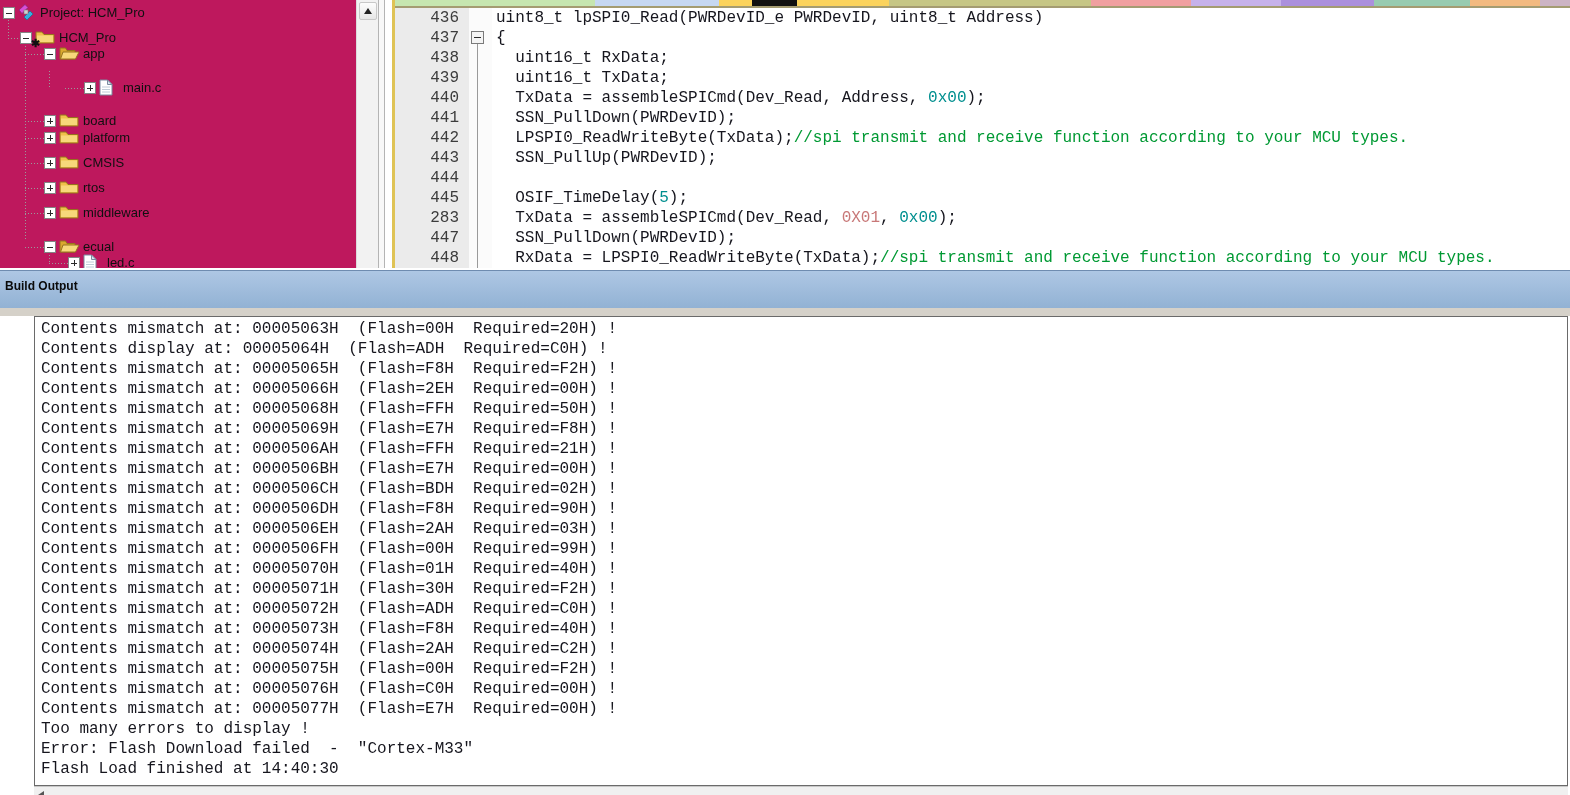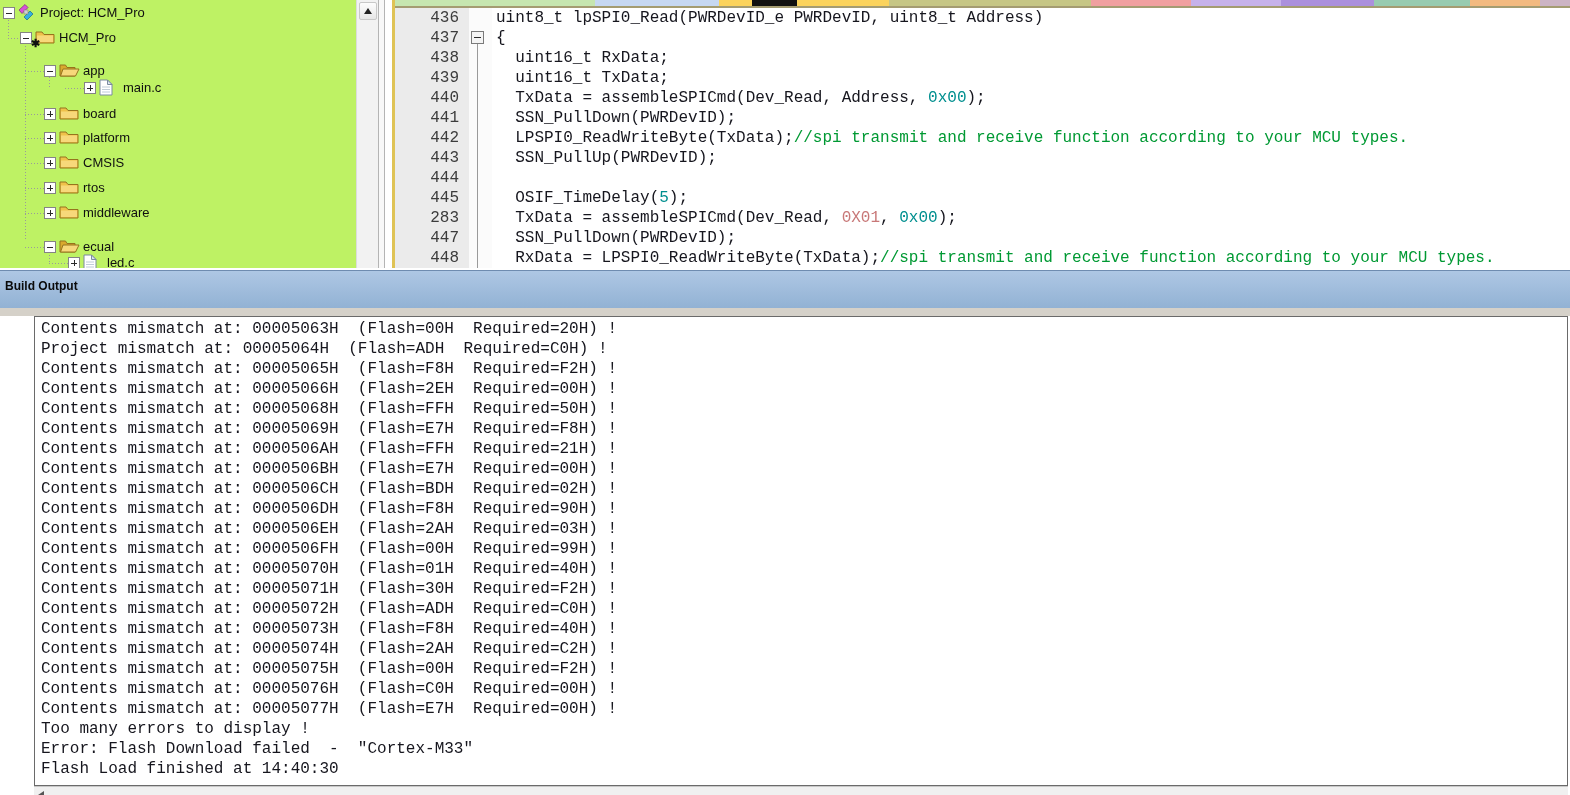--- a/index.html
+++ b/index.html
@@ -4,21 +4,21 @@
 <style>
   * { margin:0; padding:0; box-sizing:border-box; }
   html,body { width:1570px; height:795px; overflow:hidden; background:#fff;
               font-family:"Liberation Sans", sans-serif; }
   .app { position:relative; width:1570px; height:795px; background:#fff; }
 
   
   .top { position:absolute; left:0; top:0; width:1570px; height:270px; background:#fff; }
 
   
-  .project-panel { position:absolute; left:0; top:0; width:378px; height:268px; background:#bef264; overflow:hidden; }
+  .project-panel { position:absolute; left:0; top:0; width:378px; height:268px; background:#be185d; overflow:hidden; }
   .tree { position:absolute; left:0; top:0; width:356px; height:268px; overflow:hidden; }
   .tree-row { position:absolute; height:25px; width:356px; font-size:13px; color:#101010; }
   .tree-label { position:absolute; top:4px; white-space:nowrap; }
   .ebox { position:absolute; top:6px; width:12px; height:12px; background:#fff; border:1px solid #848484; }
   .ebox::before { content:""; position:absolute; left:2px; top:5px; width:6px; height:1px; background:#2a2a2a; }
   .ebox.plus::after { content:""; position:absolute; left:5px; top:2px; width:1px; height:6px; background:#2a2a2a; }
   .ticon { position:absolute; top:3px; width:20px; height:18px; }
   .guide-v { position:absolute; width:1px;
              background-image:repeating-linear-gradient(to bottom,#9a9a9a 0 1px,transparent 1px 3px); }
   .guide-h { position:absolute; height:1px;
@@ -97,40 +97,40 @@
           </div>
           <div class="tree-row" style="top: 26px;">
             <div class="guide-h" style="left: 8px; top: 12px; width: 12px;"></div>
             <div class="ebox" style="left: 20px;"></div>
             <span class="ticon" style="left: 35px;"><svg width="20" height="16" viewBox="0 0 20 16">
                 <path d="M1 4 L1 14 L19 14 L19 5.5 L9 5.5 L7 3 L1 3 Z" fill="#efc14a" stroke="#96731e"></path>
                 <path d="M2 6.5 L18 6.5 L18 13 L2 13 Z" fill="#f7d87a" stroke="none"></path>
               </svg><span class="star">✱</span></span>
             <span class="tree-label" style="left: 59px;">HCM_Pro</span>
           </div>
-          <div class="tree-row" style="top: 59px;">
+          <div class="tree-row" style="top: 42px;">
             <div class="guide-h" style="left: 25px; top: 12px; width: 19px;"></div>
             <div class="ebox" style="left: 44px;"></div>
             <span class="ticon" style="left: 59px;"><svg width="21" height="16" viewBox="0 0 21 16">
                 <path d="M1 4 L1 14 L16 14 L16 5.5 L8 5.5 L6.5 3 L1 3 Z" fill="#d9a92e" stroke="#96731e"></path>
                 <path d="M4 7 L20 7 L16.5 14 L1.5 14 Z" fill="#f7d87a" stroke="#96731e"></path>
               </svg></span>
             <span class="tree-label" style="left: 83px;">app</span>
           </div>
           <div class="tree-row" style="top: 76px; margin-left: 16px;">
             <div class="guide-h" style="left: 49px; top: 12px; width: 19px;"></div>
             <div class="ebox plus" style="left: 68px;"></div>
             <span class="ticon" style="left: 83px;"><svg width="14" height="17" viewBox="0 0 14 17">
                 <path d="M1 1 L8.5 1 L13 5.5 L13 16 L1 16 Z" fill="#ffffff" stroke="#7a8aa0"></path>
                 <path d="M8.5 1 L8.5 5.5 L13 5.5 Z" fill="#dce6f0" stroke="#7a8aa0"></path>
                 <path d="M3 8 h8 M3 10.5 h8 M3 13 h8" stroke="#c0ccd8" stroke-width="1"></path>
               </svg></span>
             <span class="tree-label" style="left: 107px;">main.c</span>
           </div>
-          <div class="tree-row" style="top: 102px;">
+          <div class="tree-row" style="top: 109px;">
             <div class="guide-h" style="left: 25px; top: 12px; width: 19px;"></div>
             <div class="ebox plus" style="left: 44px;"></div>
             <span class="ticon" style="left: 59px;"><svg width="20" height="16" viewBox="0 0 20 16">
                 <path d="M1 4 L1 14 L19 14 L19 5.5 L9 5.5 L7 3 L1 3 Z" fill="#efc14a" stroke="#96731e"></path>
                 <path d="M2 6.5 L18 6.5 L18 13 L2 13 Z" fill="#f7d87a" stroke="none"></path>
               </svg></span>
             <span class="tree-label" style="left: 83px;">board</span>
           </div>
           <div class="tree-row" style="top: 126px;">
             <div class="guide-h" style="left: 25px; top: 12px; width: 19px;"></div>
@@ -231,21 +231,21 @@
   </div>
 
   <div class="build-panel">
     <div class="build-header">
       <span class="build-title">Build Output</span>
     </div>
     <div class="build-gap"></div>
     <div class="build-body">
       <div class="build-content" id="build-content">
           <div class="bo-line">Contents mismatch at: 00005063H  (Flash=00H  Required=20H) !</div>
-          <div class="bo-line">Project mismatch at: 00005064H  (Flash=ADH  Required=C0H) !</div>
+          <div class="bo-line">Contents display at: 00005064H  (Flash=ADH  Required=C0H) !</div>
           <div class="bo-line">Contents mismatch at: 00005065H  (Flash=F8H  Required=F2H) !</div>
           <div class="bo-line">Contents mismatch at: 00005066H  (Flash=2EH  Required=00H) !</div>
           <div class="bo-line">Contents mismatch at: 00005068H  (Flash=FFH  Required=50H) !</div>
           <div class="bo-line">Contents mismatch at: 00005069H  (Flash=E7H  Required=F8H) !</div>
           <div class="bo-line">Contents mismatch at: 0000506AH  (Flash=FFH  Required=21H) !</div>
           <div class="bo-line">Contents mismatch at: 0000506BH  (Flash=E7H  Required=00H) !</div>
           <div class="bo-line">Contents mismatch at: 0000506CH  (Flash=BDH  Required=02H) !</div>
           <div class="bo-line">Contents mismatch at: 0000506DH  (Flash=F8H  Required=90H) !</div>
           <div class="bo-line">Contents mismatch at: 0000506EH  (Flash=2AH  Required=03H) !</div>
           <div class="bo-line">Contents mismatch at: 0000506FH  (Flash=00H  Required=99H) !</div>

